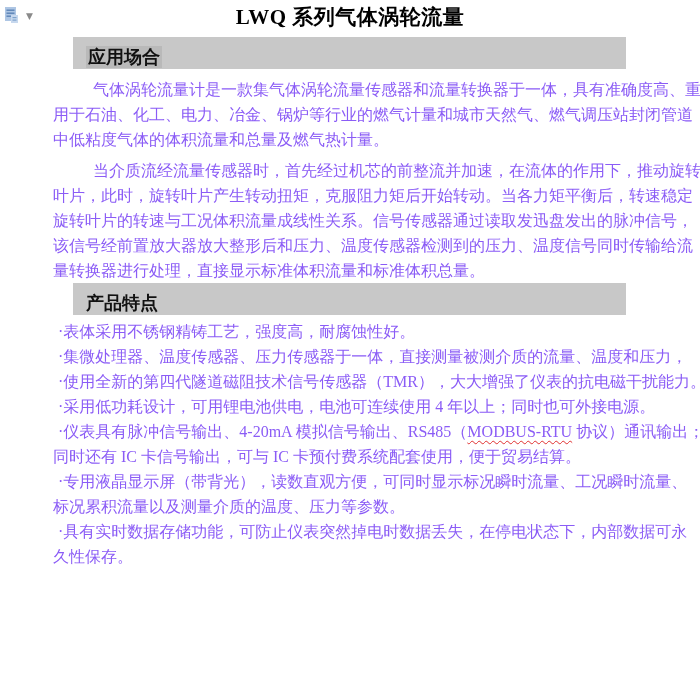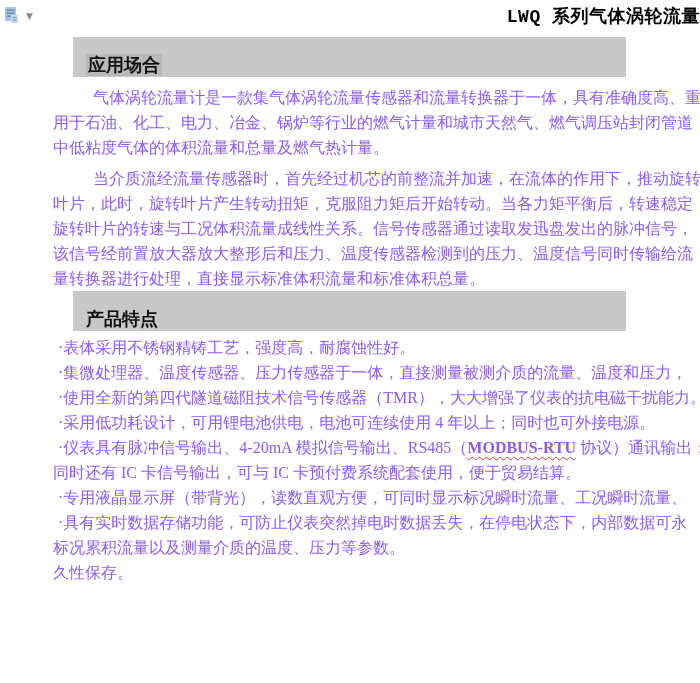--- a/index.html
+++ b/index.html
@@ -15,29 +15,29 @@
     position:absolute; top:6px; left:4px;
     display:flex; align-items:flex-start; gap:7px;
     cursor:pointer;
   }
   .paste-btn .caret {
     font-size:9px; color:#8a8a8a; line-height:10px; margin-top:5px;
     font-family:"DejaVu Sans", sans-serif;
   }
   .doc-title {
     margin:5px 0 0 0;
-    text-align:right;
-    font-family:Liberation Mono, monospace;
-    font-size:18px; font-weight:bold; color:#000;
+    text-align:center;
+    font-family:Liberation Serif, serif;
+    font-size:21px; font-weight:bold; color:#000;
     line-height:25px; letter-spacing:0.5px;
   }
   .content { margin:0 58px 0 53px; }
   .bar {
     background:#c8c8c8;
-    height:40px;
+    height:32px;
     margin-left:20px; margin-right:16px;
     display:flex; align-items:flex-end;
     padding:0 0 1px 13px; box-sizing:border-box;
   }
   .bar .ht {
     font-family:"Liberation Sans", sans-serif;
     font-weight:bold; font-size:18px; color:#111;
     line-height:22px;
   }
   .ht.hl { background:#b9b9b9; padding:0 2px; }
@@ -51,21 +51,20 @@
     white-space:nowrap; color:#8b5cf6;
   }
   .ln.first { padding-left:40px; }
   .ln.bullet { padding-left:5px; }
   .spell {
     text-decoration-line:underline;
     text-decoration-style:wavy;
     text-decoration-color:#e03030;
     text-decoration-thickness:1px;
     text-underline-offset:3px;
-    font-weight:bold;
   }
 </style>
 </head>
 <body>
 
 <div class="paste-btn">
   <svg width="15" height="18" viewBox="0 0 15 18">
     <rect x="1" y="1" width="11" height="14" fill="#aec6e4"></rect>
     <rect x="2.5" y="3.5" width="8" height="1.4" fill="#5b82b5"></rect>
     <rect x="2.5" y="6.5" width="8" height="1.4" fill="#5b82b5"></rect>
@@ -102,18 +101,18 @@
     <span class="ht">产品特点</span>
   </div>
   <div class="para features">
     <div class="ln bullet">·表体采用不锈钢精铸工艺，强度高，耐腐蚀性好。</div>
     <div class="ln bullet">·集微处理器、温度传感器、压力传感器于一体，直接测量被测介质的流量、温度和压力，</div>
     <div class="ln bullet">·使用全新的第四代隧道磁阻技术信号传感器（TMR），大大增强了仪表的抗电磁干扰能力。</div>
     <div class="ln bullet">·采用低功耗设计，可用锂电池供电，电池可连续使用 4 年以上；同时也可外接电源。</div>
     <div class="ln bullet"><span>·仪表具有脉冲信号输出、4-20mA 模拟信号输出、RS485（</span><span class="spell">MODBUS-RTU</span><span> 协议）通讯输出；</span></div>
     <div class="ln">同时还有 IC 卡信号输出，可与 IC 卡预付费系统配套使用，便于贸易结算。</div>
     <div class="ln bullet">·专用液晶显示屏（带背光），读数直观方便，可同时显示标况瞬时流量、工况瞬时流量、</div>
+    <div class="ln">标况累积流量以及测量介质的温度、压力等参数。</div>
     <div class="ln bullet">·具有实时数据存储功能，可防止仪表突然掉电时数据丢失，在停电状态下，内部数据可永</div>
-    <div class="ln">标况累积流量以及测量介质的温度、压力等参数。</div>
     <div class="ln">久性保存。</div>
   </div>
 
 </div>
 
 </body></html>

